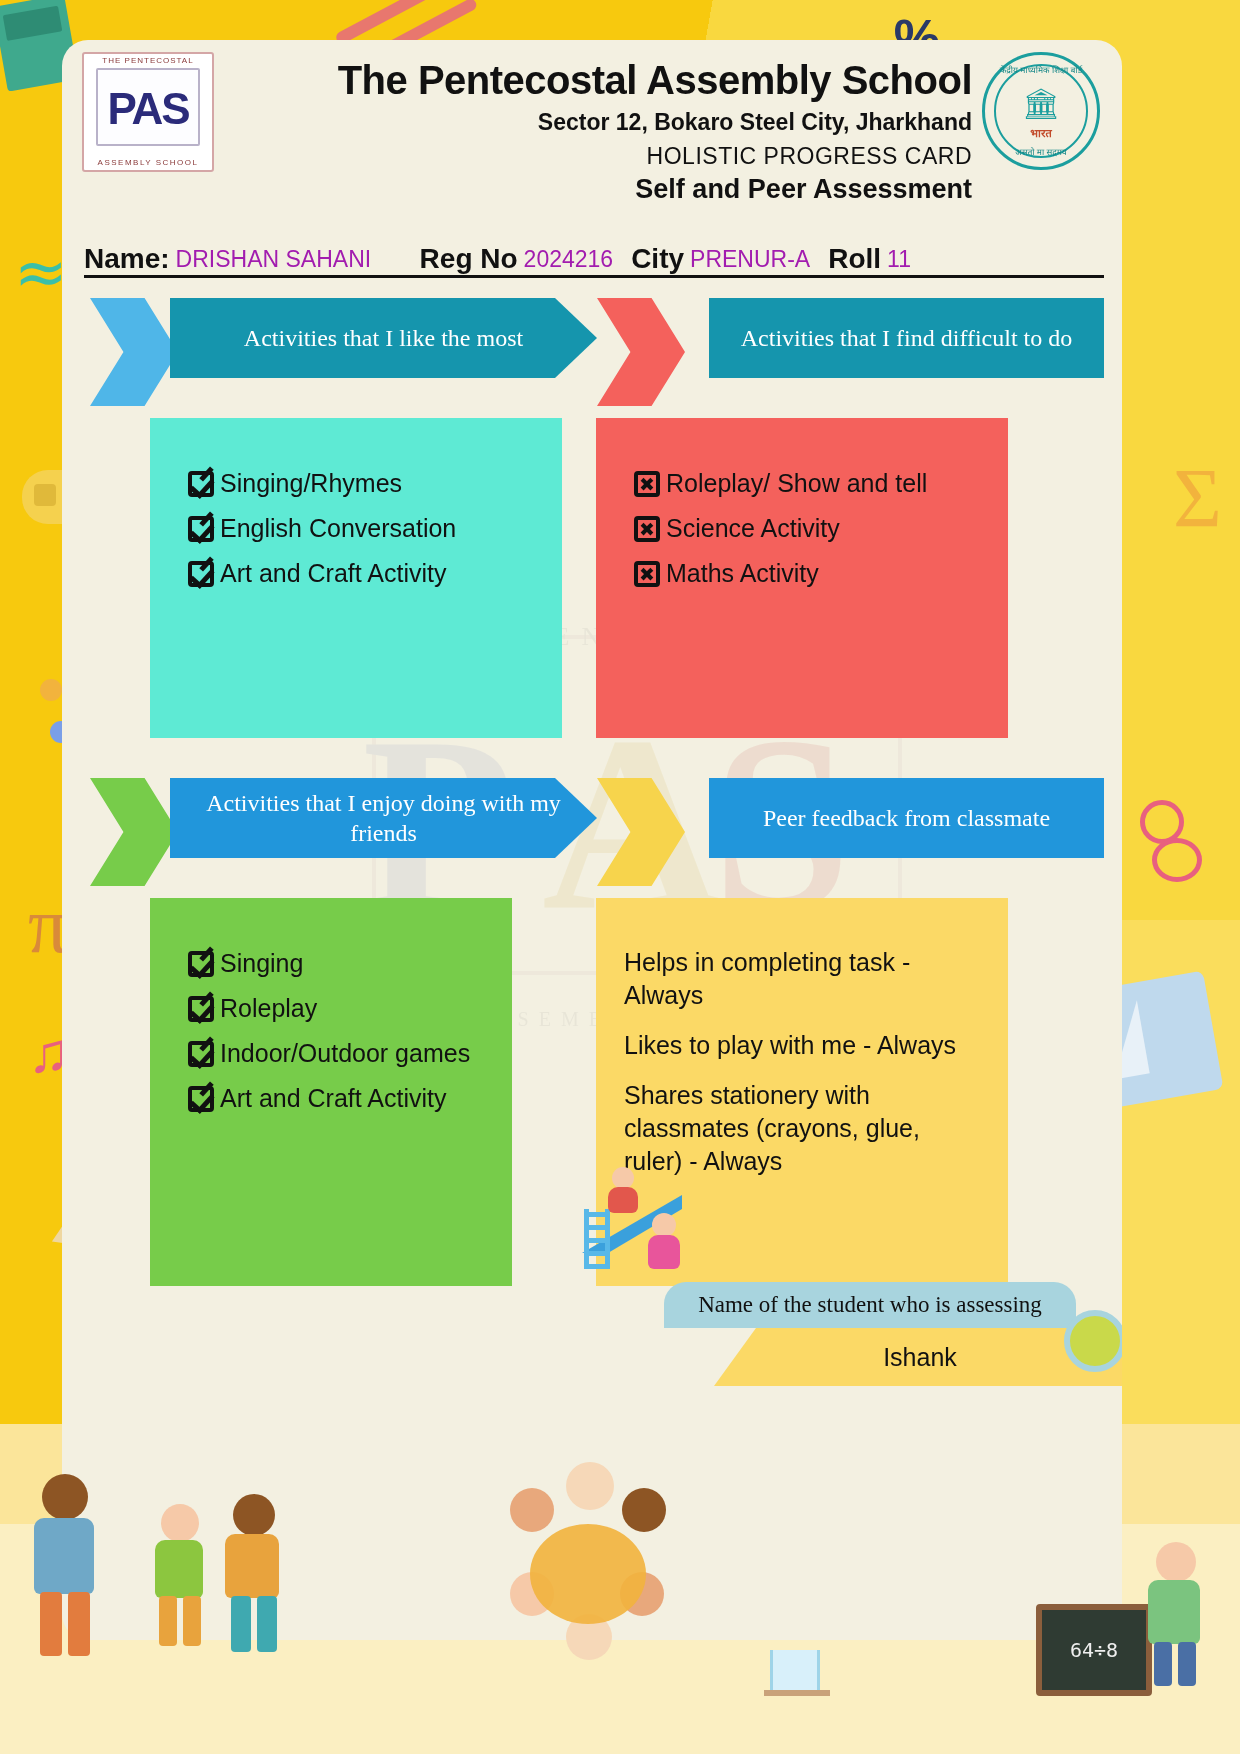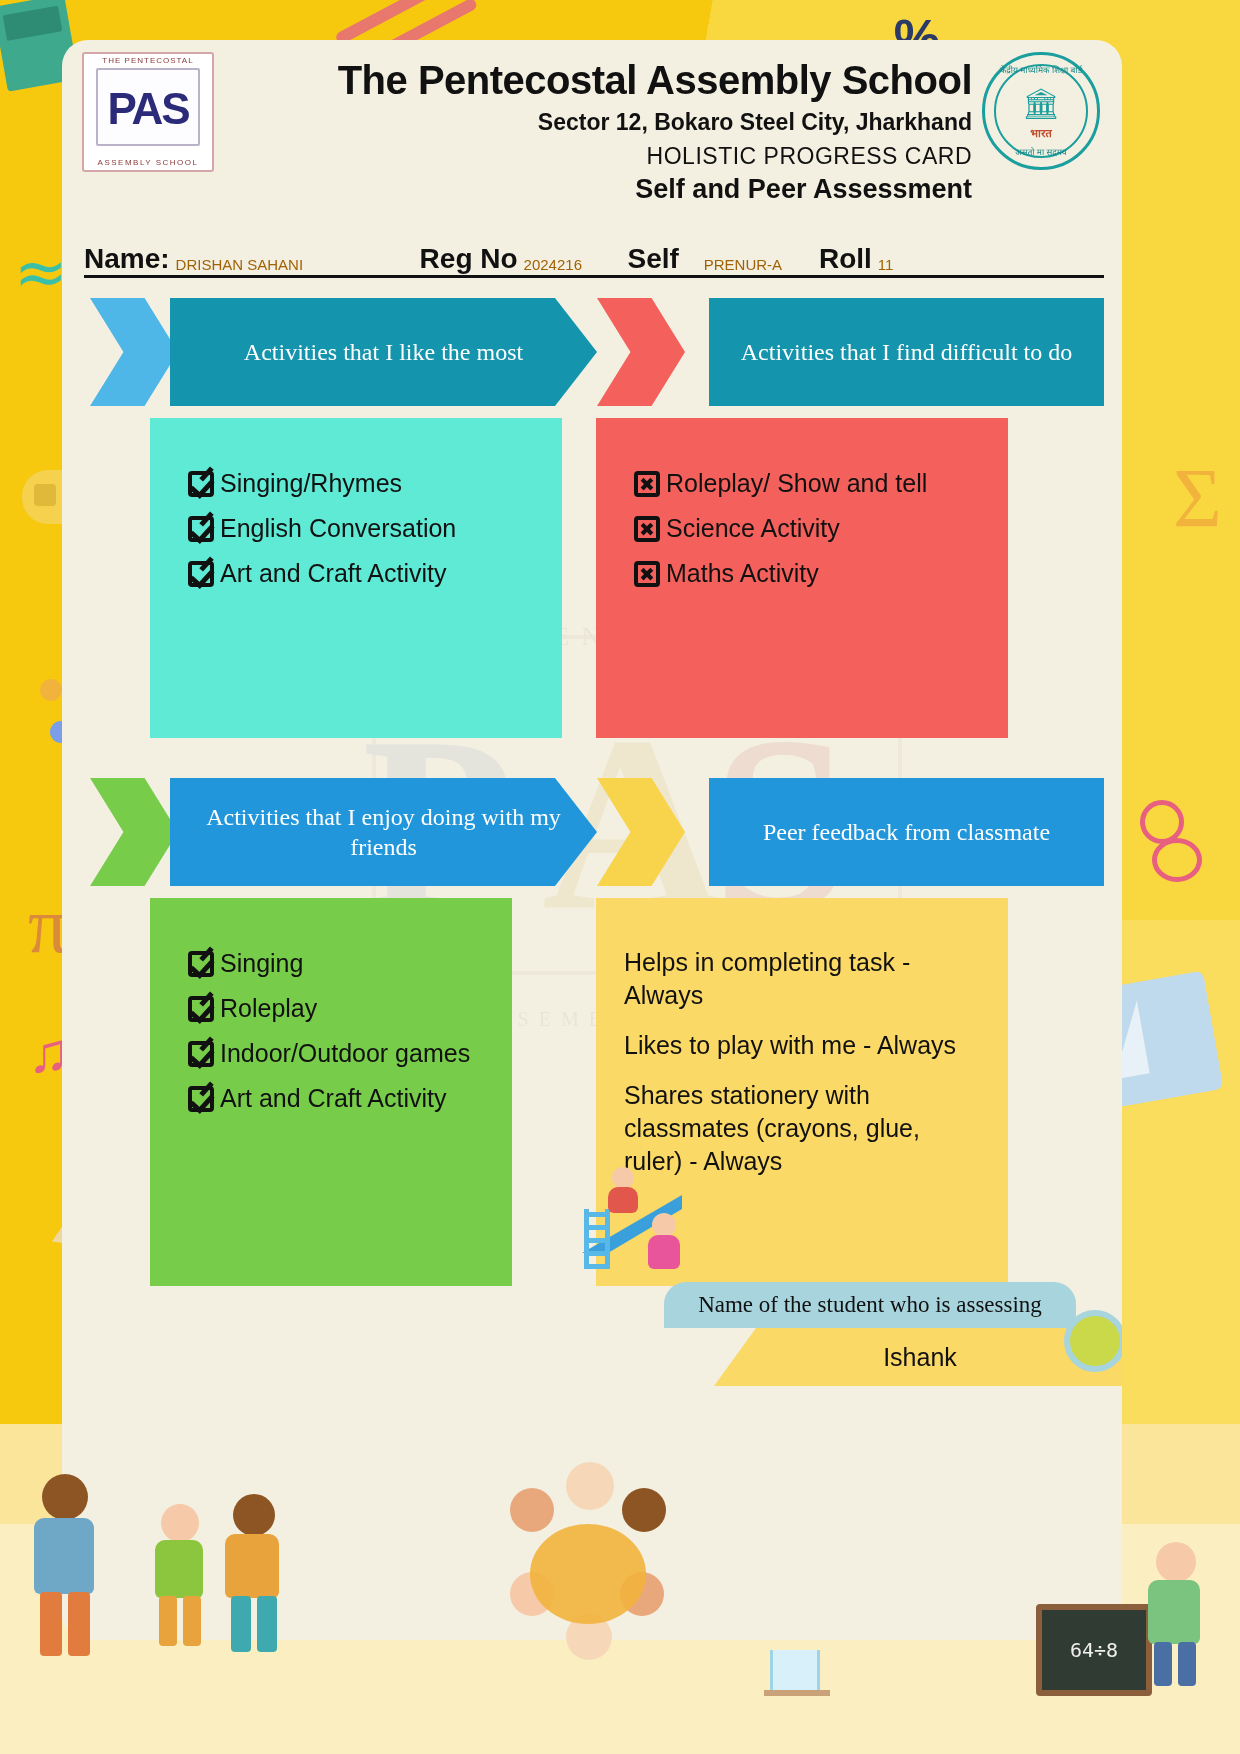--- a/index.html
+++ b/index.html
@@ -121,31 +121,31 @@
   .doc-type { font-size: 23px; font-weight: 400; color: #111; margin-top: 7px; letter-spacing: .5px; }
   .doc-sub { font-size: 27px; font-weight: 700; color: #111; margin-top: 4px; }
 
   
   .info-row {
     position: absolute; left: 22px; right: 18px; top: 190px; height: 48px;
     display: flex; align-items: flex-end;
     border-bottom: 3px solid #111;
   }
   .info-lbl { font-size: 28px; font-weight: 700; color: #111; }
-  .info-val { font-size: 15px; color: #a16207; font-weight: 400; padding: 0 18px 2px 6px; }
+  .info-val { font-size: 23px; color: #a21caf; font-weight: 400; padding: 0 18px 2px 6px; }
 
   
   .banner-row { position: absolute; left: 28px; right: 18px; height: 108px; display: flex; }
   .banner { position: relative; flex: 1; height: 108px; }
   .chev-accent {
     position: absolute; left: 0; top: 0; width: 88px; height: 108px;
     clip-path: polygon(0 0, 62% 0, 100% 50%, 62% 100%, 0 100%, 38% 50%);
   }
   .chev-main {
-    position: absolute; left: 80px; right: 0; top: 0; height: 108px;
+    position: absolute; left: 80px; right: 0; top: 0; height: 80px;
     clip-path: polygon(0 0, calc(100% - 42px) 0, 100% 50%, calc(100% - 42px) 100%, 0 100%);
     display: flex; align-items: center; justify-content: center;
   }
   .chev-main.flat {
     clip-path: polygon(0 0, 100% 0, 100% 100%, 0 100%);
     margin-left: 32px;
   }
   .banner-txt {
     color: #FFFFFF; font-size: 24px; text-align: center; line-height: 1.25;
     font-family: "Liberation Serif", serif; padding: 0 22px;
@@ -370,21 +370,21 @@
       <div class="cbse-bharat">भारत</div>
       <div class="cbse-hindi-bot">असतो मा सद्गमय</div>
     </div>
   </div>
 
   <div class="info-row">
     <span class="info-lbl">Name:</span>
     <span class="info-val" style="min-width:250px">DRISHAN SAHANI</span>
     <span class="info-lbl">Reg No</span>
     <span class="info-val" style="min-width:110px">2024216</span>
-    <span class="info-lbl">Self</span>
+    <span class="info-lbl">City</span>
     <span class="info-val" style="min-width:140px;text-align:center">PRENUR-A</span>
     <span class="info-lbl">Roll</span>
     <span class="info-val" style="min-width:48px">11</span>
   </div>
 
   <div class="banner-row" style="top:258px">
     <div class="banner">
       <div class="chev-accent" style="background:#4FB6E8"></div>
       <div class="chev-main" style="background:#1595AD">
         <span class="banner-txt">Activities that I like the most</span>

